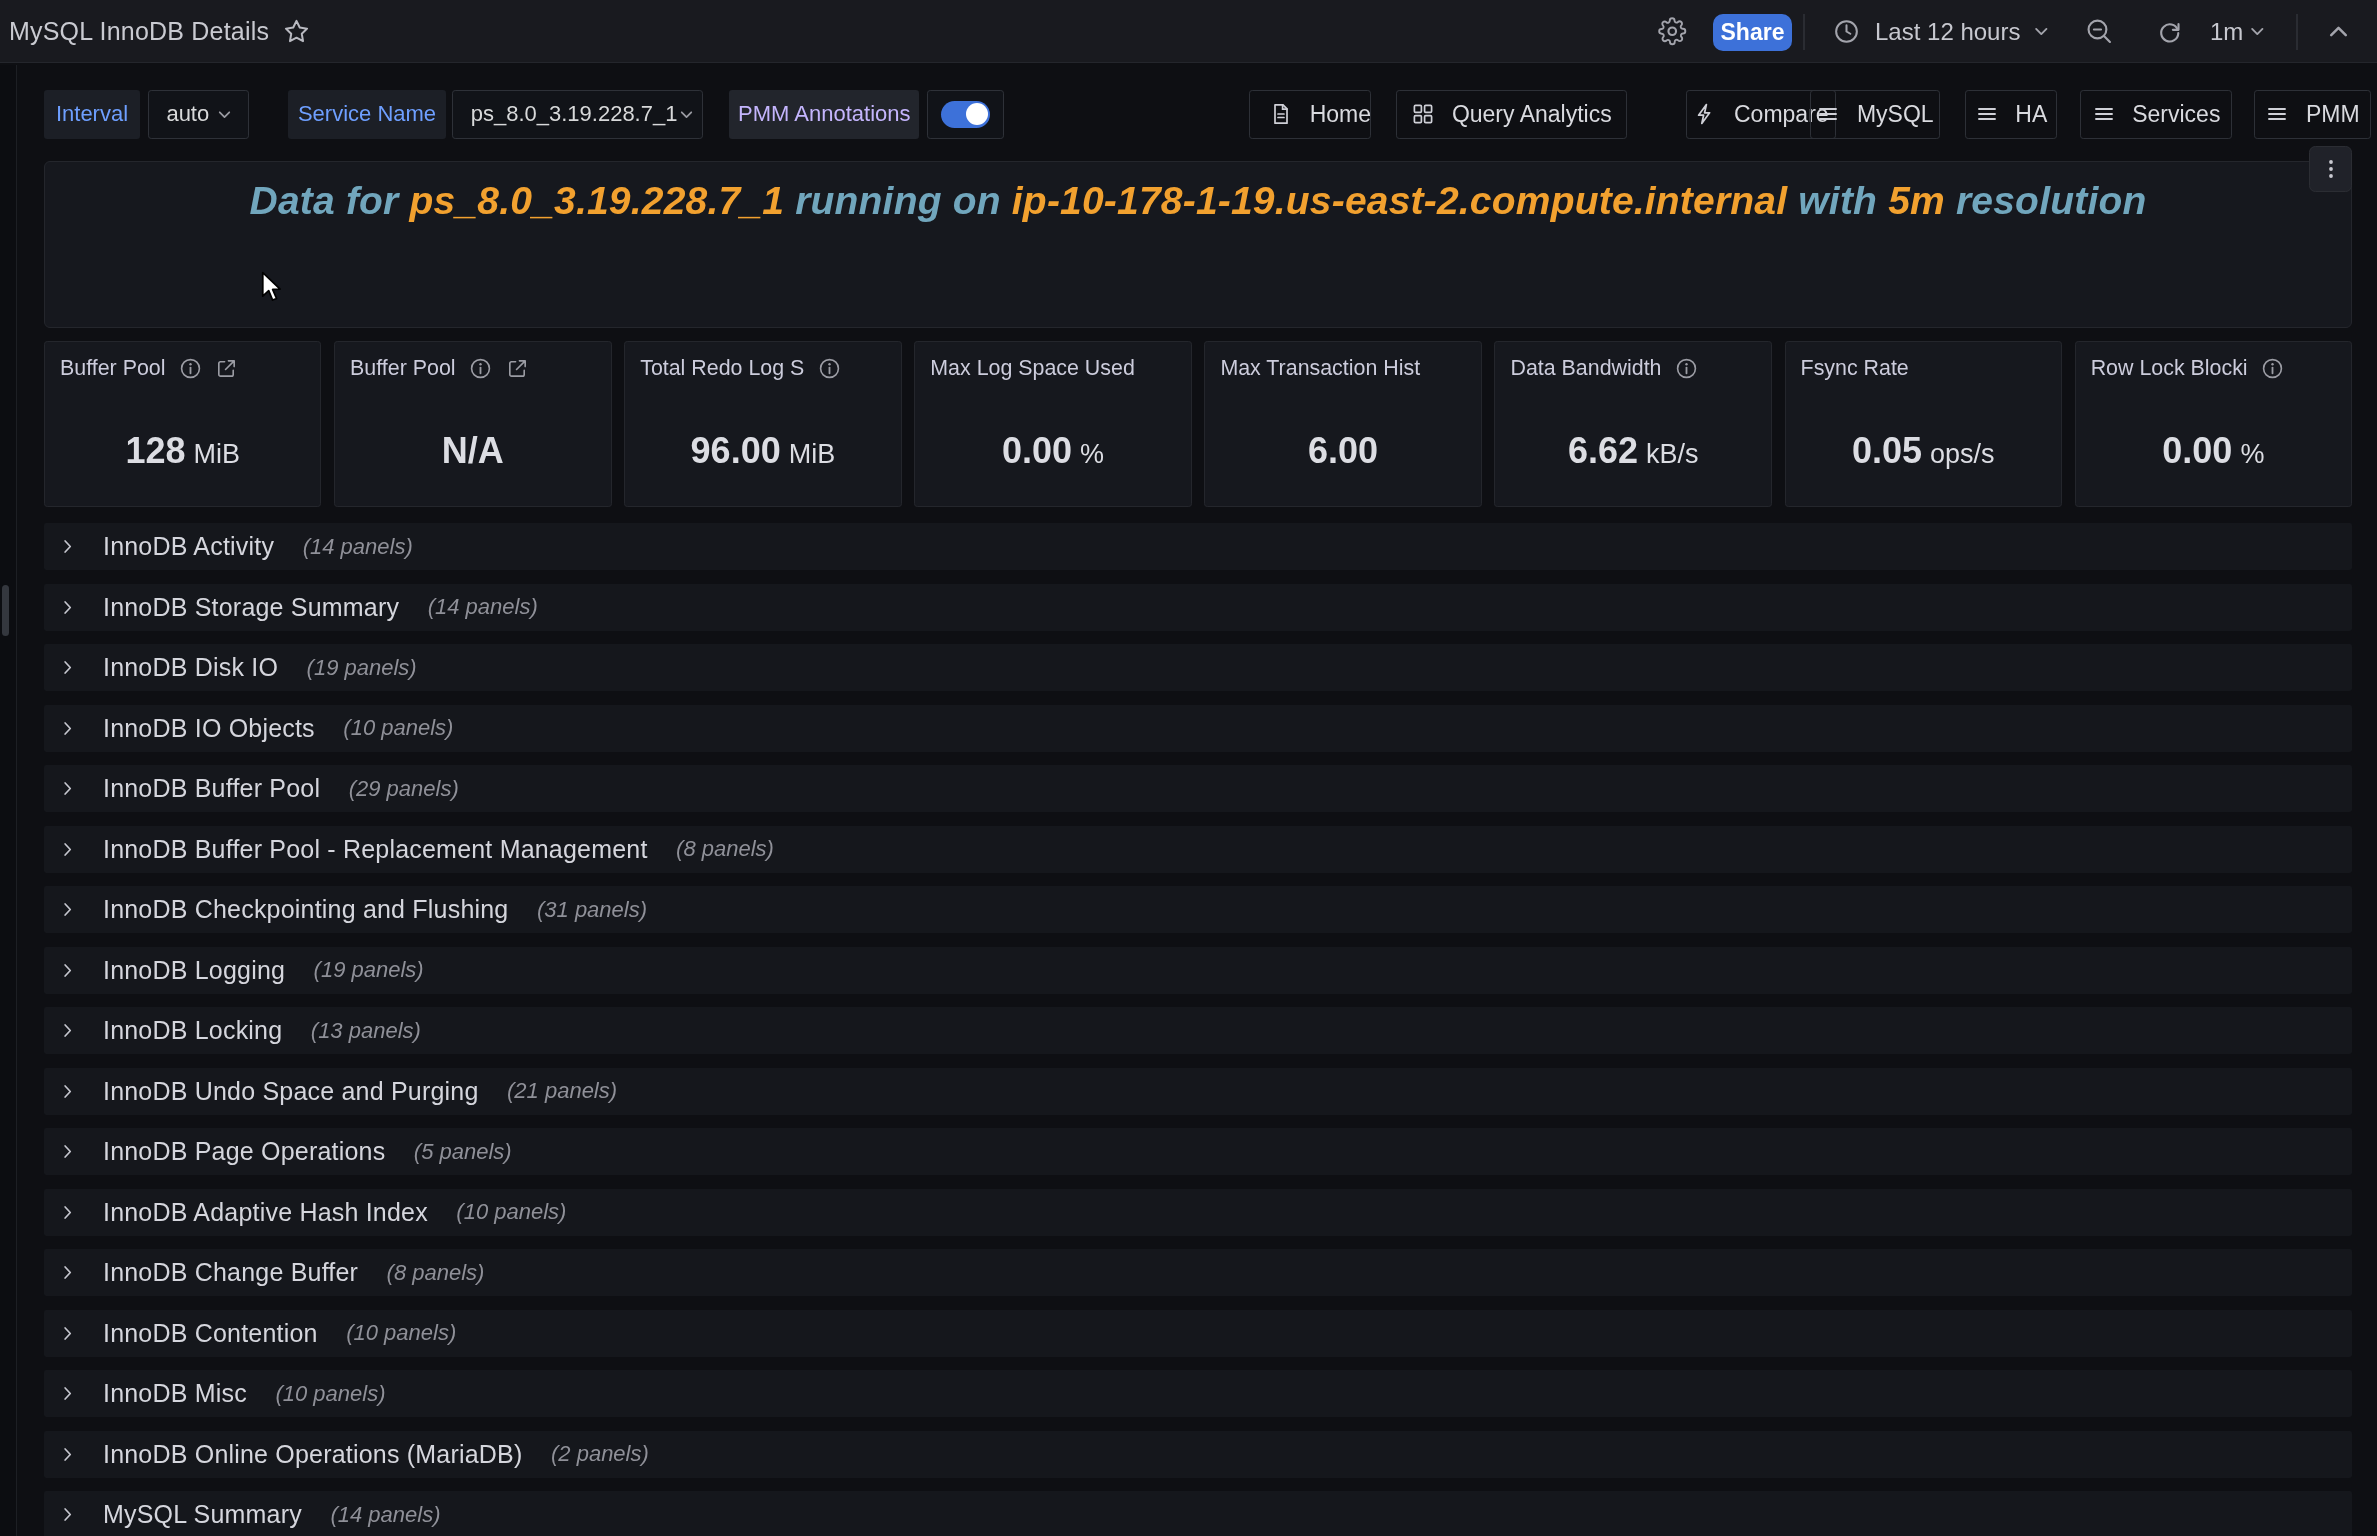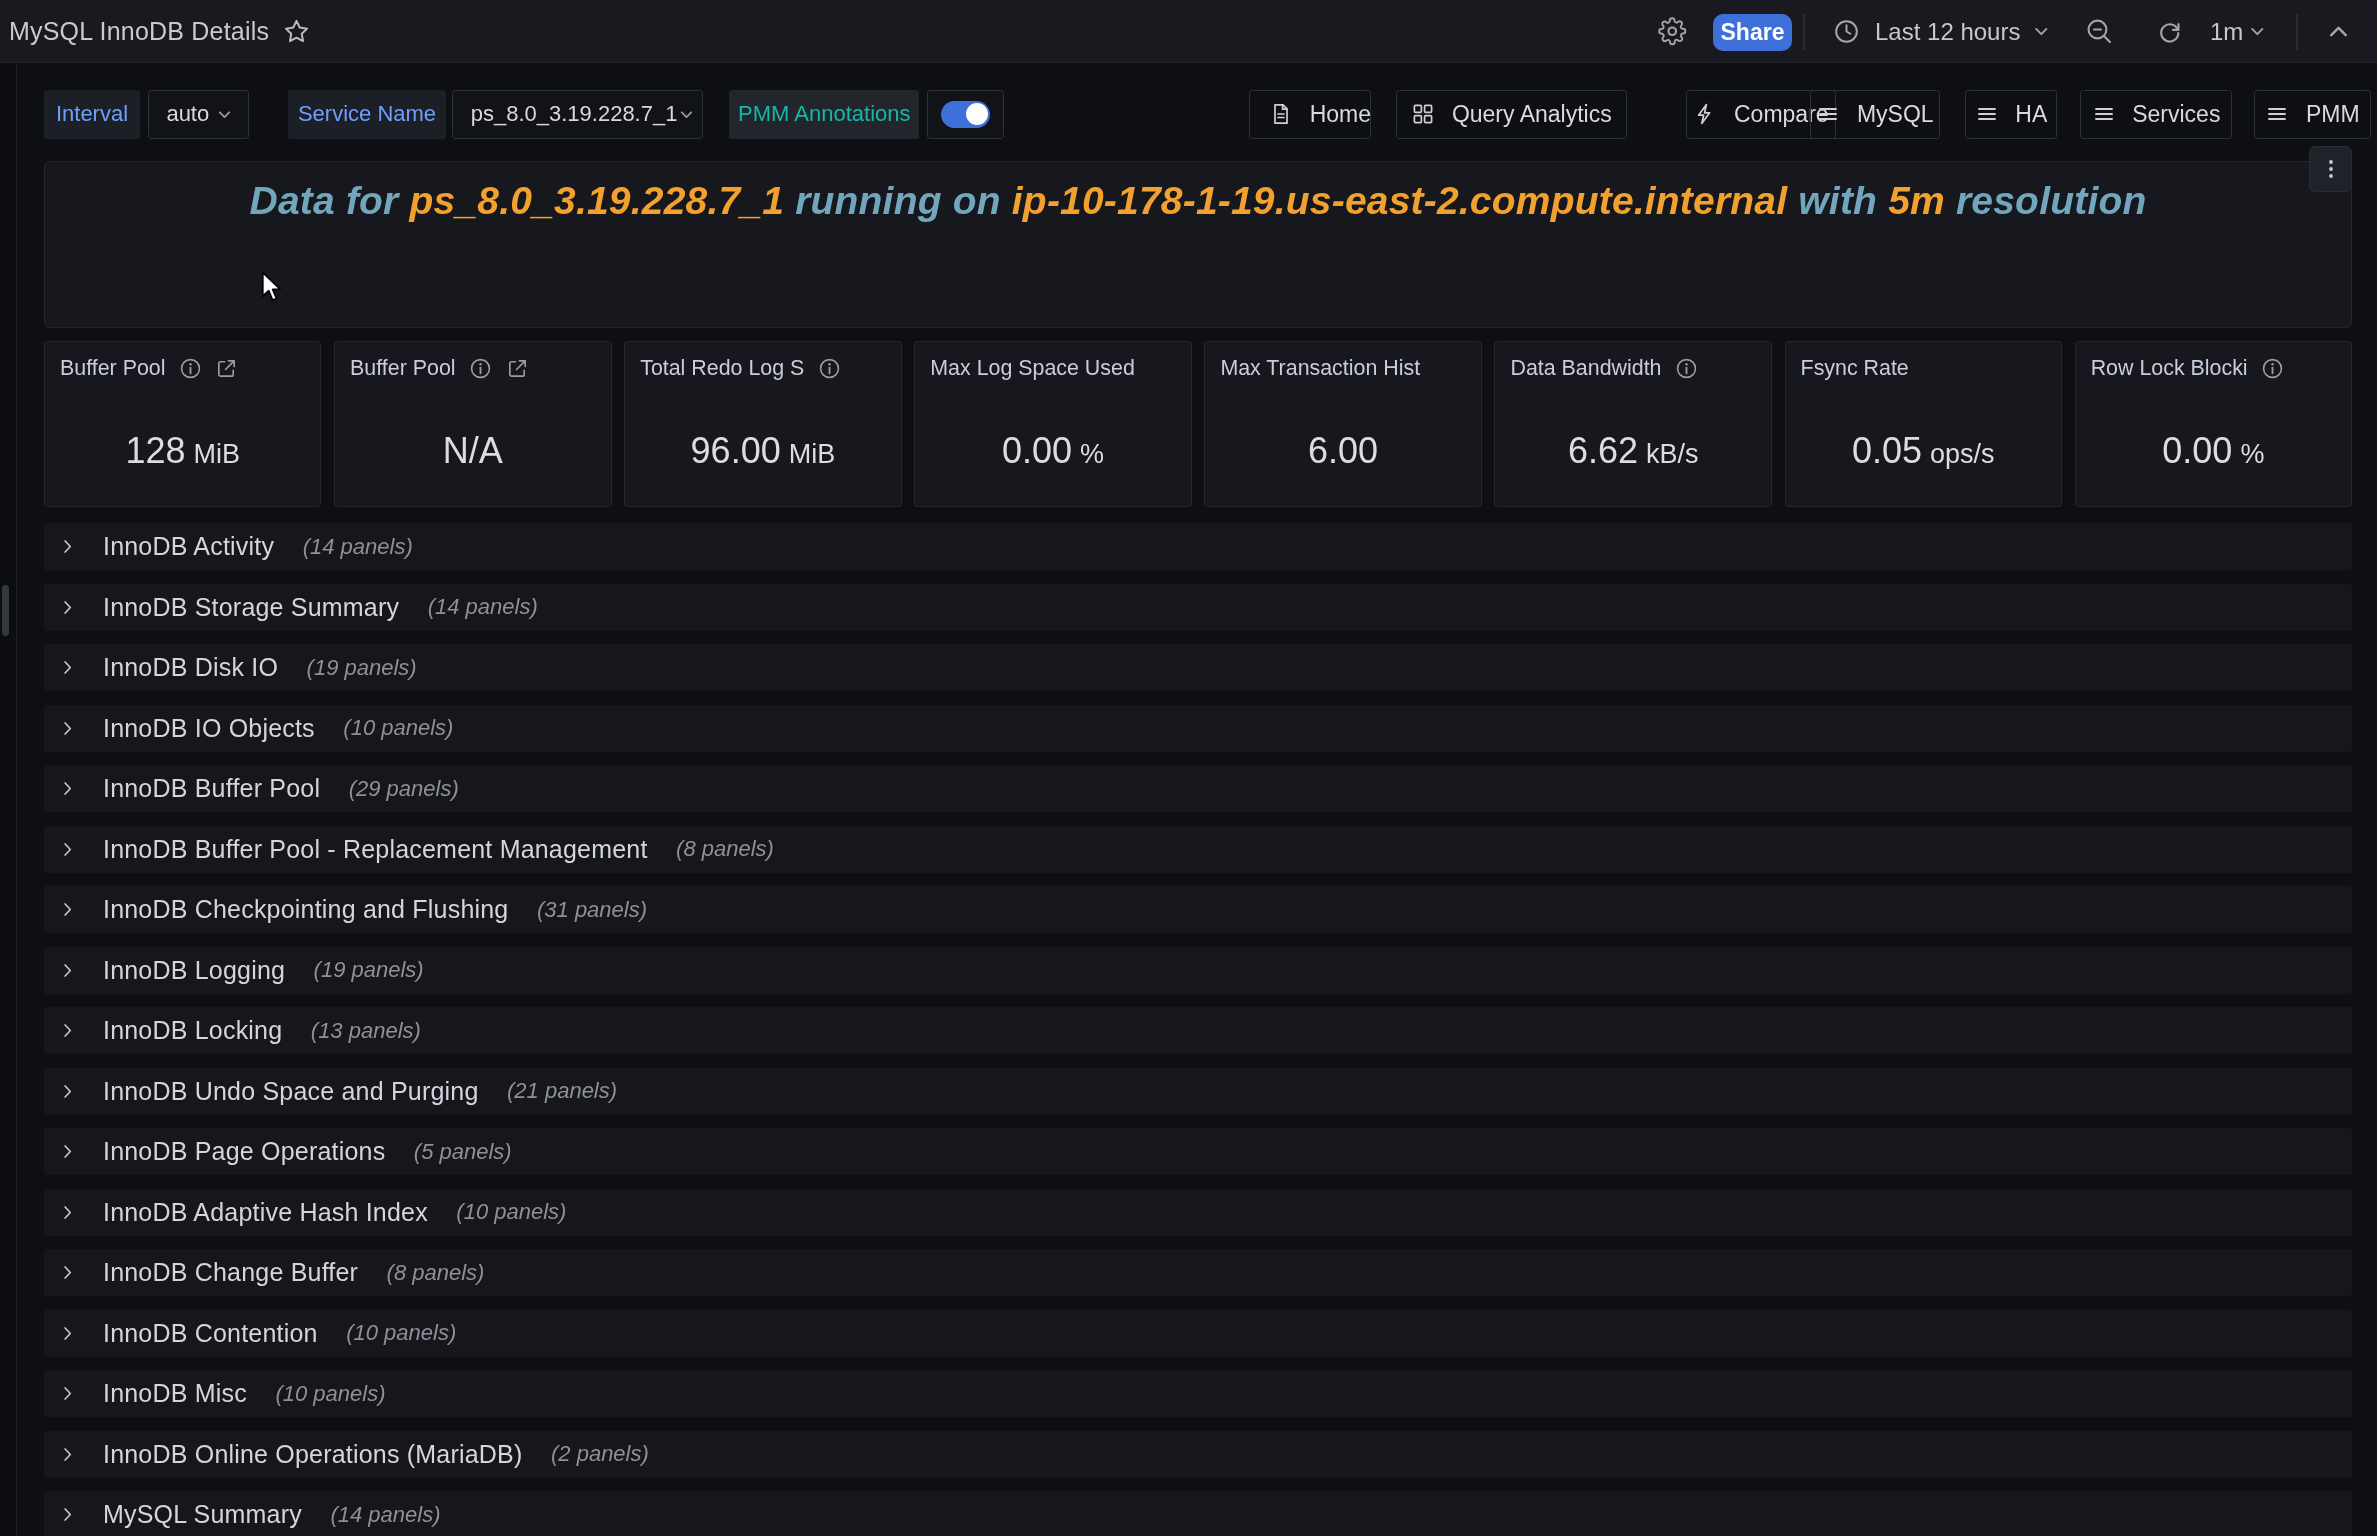--- a/index.html
+++ b/index.html
@@ -82,21 +82,21 @@
   }
   .chip-label{background:var(--c-chip-label);color:var(--c-label-blue);}
   .valuebox{
     height:49px;border-radius:3.2px;background:var(--c-valuebox);
     border:1.6px solid var(--c-box-border);
     display:flex;align-items:center;
     padding:0 14.3px 0 17.4px;white-space:nowrap;
     font-size:22px;color:#d8d9da;font-weight:400;
   }
   .valuebox .vchev{margin-left:auto;color:#9a9ba2;}
-  .chip-pmm{background:var(--c-chip-pmm);color:#14b8a6;}
+  .chip-pmm{background:var(--c-chip-pmm);color:#c4b5fd;}
   .toggle-box{
     height:49px;width:77px;border-radius:3.2px;background:var(--c-valuebox);
     border:1.6px solid var(--c-box-border);
     display:flex;align-items:center;justify-content:center;
   }
   .toggle{
     width:49px;height:27px;border-radius:13.5px;background:var(--c-blue);position:relative;
   }
   .toggle .knob{
     position:absolute;right:2.4px;top:2.4px;width:22px;height:22px;border-radius:50%;background:#ffffff;
@@ -151,21 +151,21 @@
   .stat-title .t{
     font-size:21.4px;font-weight:500;color:var(--c-text);
     white-space:nowrap;flex:0 0 auto;
   }
   .stat-title .sicon{color:#9b9ca4;flex:0 0 auto;display:flex;}
   .stat-value{
     position:absolute;left:0;right:0;top:84px;
     text-align:center;white-space:nowrap;line-height:49px;
     color:#dcdde3;
   }
-  .stat-value .num{font-size:36px;font-weight:400;}
+  .stat-value .num{font-size:36px;font-weight:700;}
   .stat-value .unit{font-size:27px;font-weight:500;margin-left:8px;}
 
   
   .rows{
     position:absolute;left:44px;top:523px;width:2308px;
     display:flex;flex-direction:column;gap:13.5px;
   }
   .rowbar{
     height:47px;border-radius:2.4px;background:var(--c-rowbar);
     display:flex;align-items:center;

